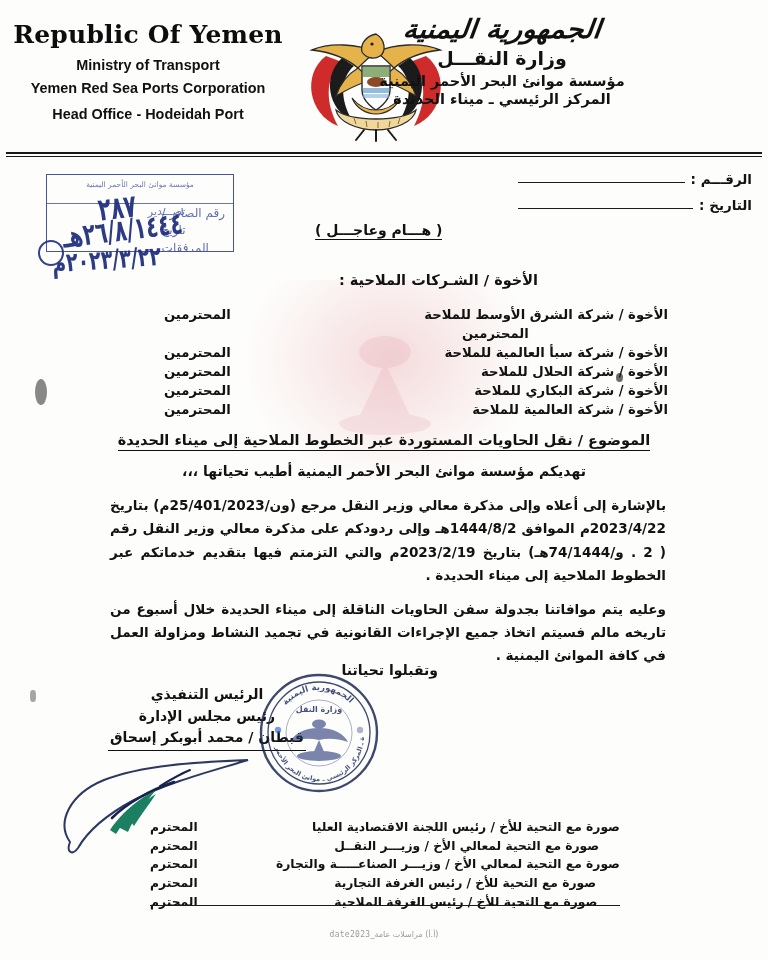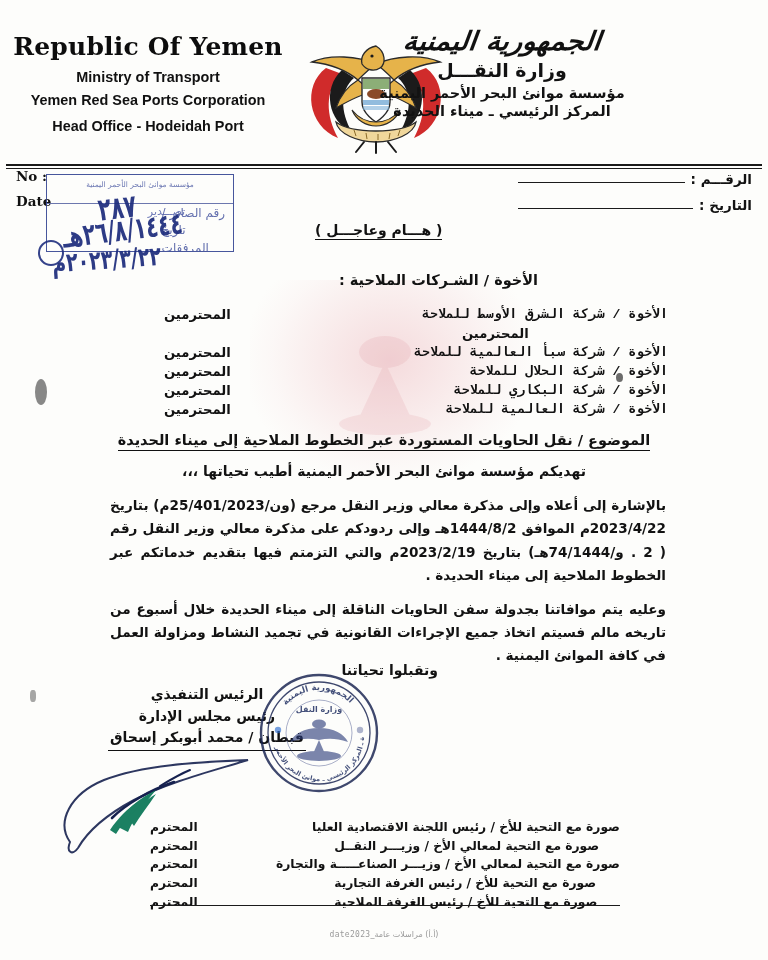--- a/index.html
+++ b/index.html
@@ -39,21 +39,21 @@
   .scan-dot {
     position: absolute;
     background: #3b3b3b;
     border-radius: 50%;
     opacity: .75;
   }
 
   
   .header {
     position: absolute;
-    left: 0; top: 12px;
+    left: 0; top: 0;
     width: 664px;
     height: 158px;
   }
   .hdr-en {
     position: absolute;
     left: 8px; top: 18px;
     width: 280px;
     text-align: center;
     line-height: 1.32;
   }
@@ -204,21 +204,21 @@
     width: 540px;
     direction: rtl;
     font-size: 13.2px;
     font-weight: 700;
     line-height: 1.44;
   }
   .company-list .crow {
     display: flex;
     justify-content: flex-start;
   }
-  .company-list .cname { width: 298px; text-align: right; white-space: nowrap; font-family: Liberation Mono, monospace; }
+  .company-list .cname { width: 298px; text-align: right; white-space: nowrap; }
   .company-list .chon  { width: 200px; text-align: left; padding-right: 6px; }
 
   
   .subject {
     position: absolute;
     left: 0; top: 432px;
     width: 768px;
     text-align: center;
     direction: rtl;
     font-size: 14.5px;
@@ -375,24 +375,20 @@
       <div class="l3">مؤسسة موانئ البحر الأحمر اليمنية</div>
       <div class="l4">المركز الرئيسي ـ ميناء الحديدة</div>
     </div>
 
     <div class="rule-double">
       <div class="r1"></div>
       <div class="r2"></div>
     </div>
   </div>
 
-  <div class="ref-left">
-    <div class="lab">No :</div>
-    <div class="lab">Date</div>
-  </div>
 
   <div class="stampbox">
     <div class="sb-line"></div>
     <div class="sb-top">مؤسسة موانئ البحر الأحمر اليمنية</div>
     <div class="sb-mid">تصـــدير</div>
     <div class="sb-fields">
       <div>رقم الصادر /</div>
       <div>تاريخ</div>
       <div>المرفقات</div>
     </div>

